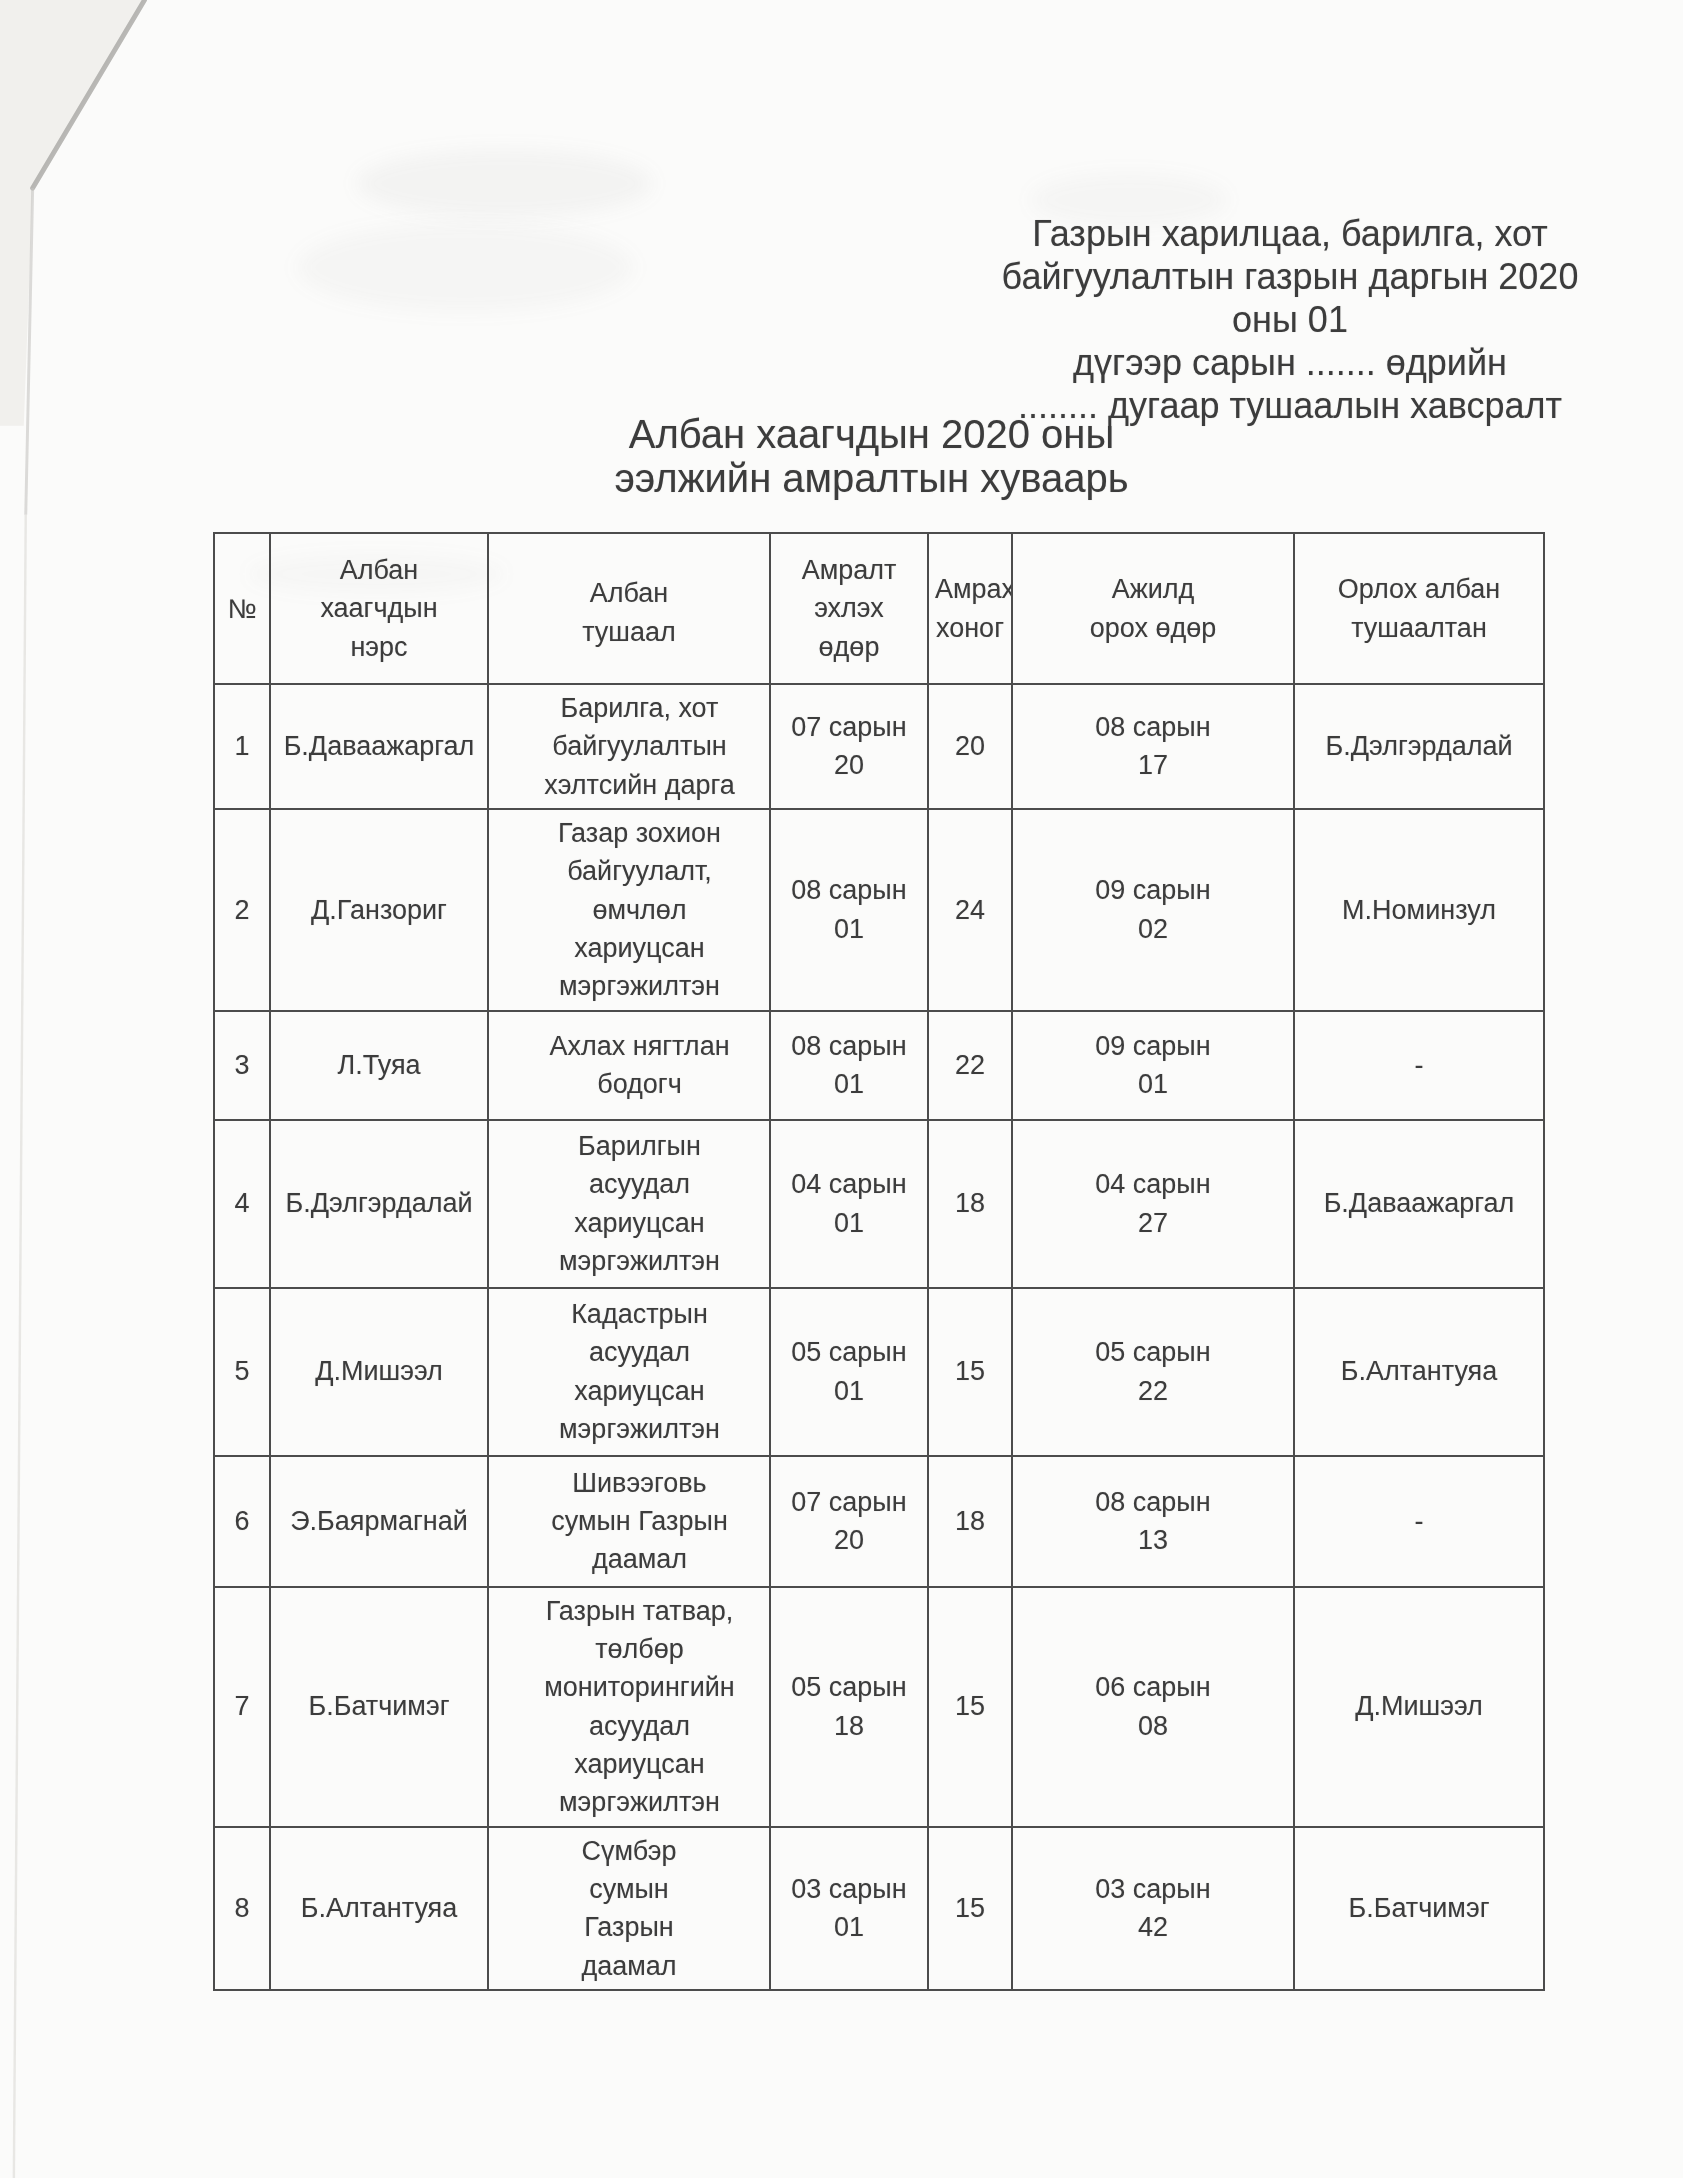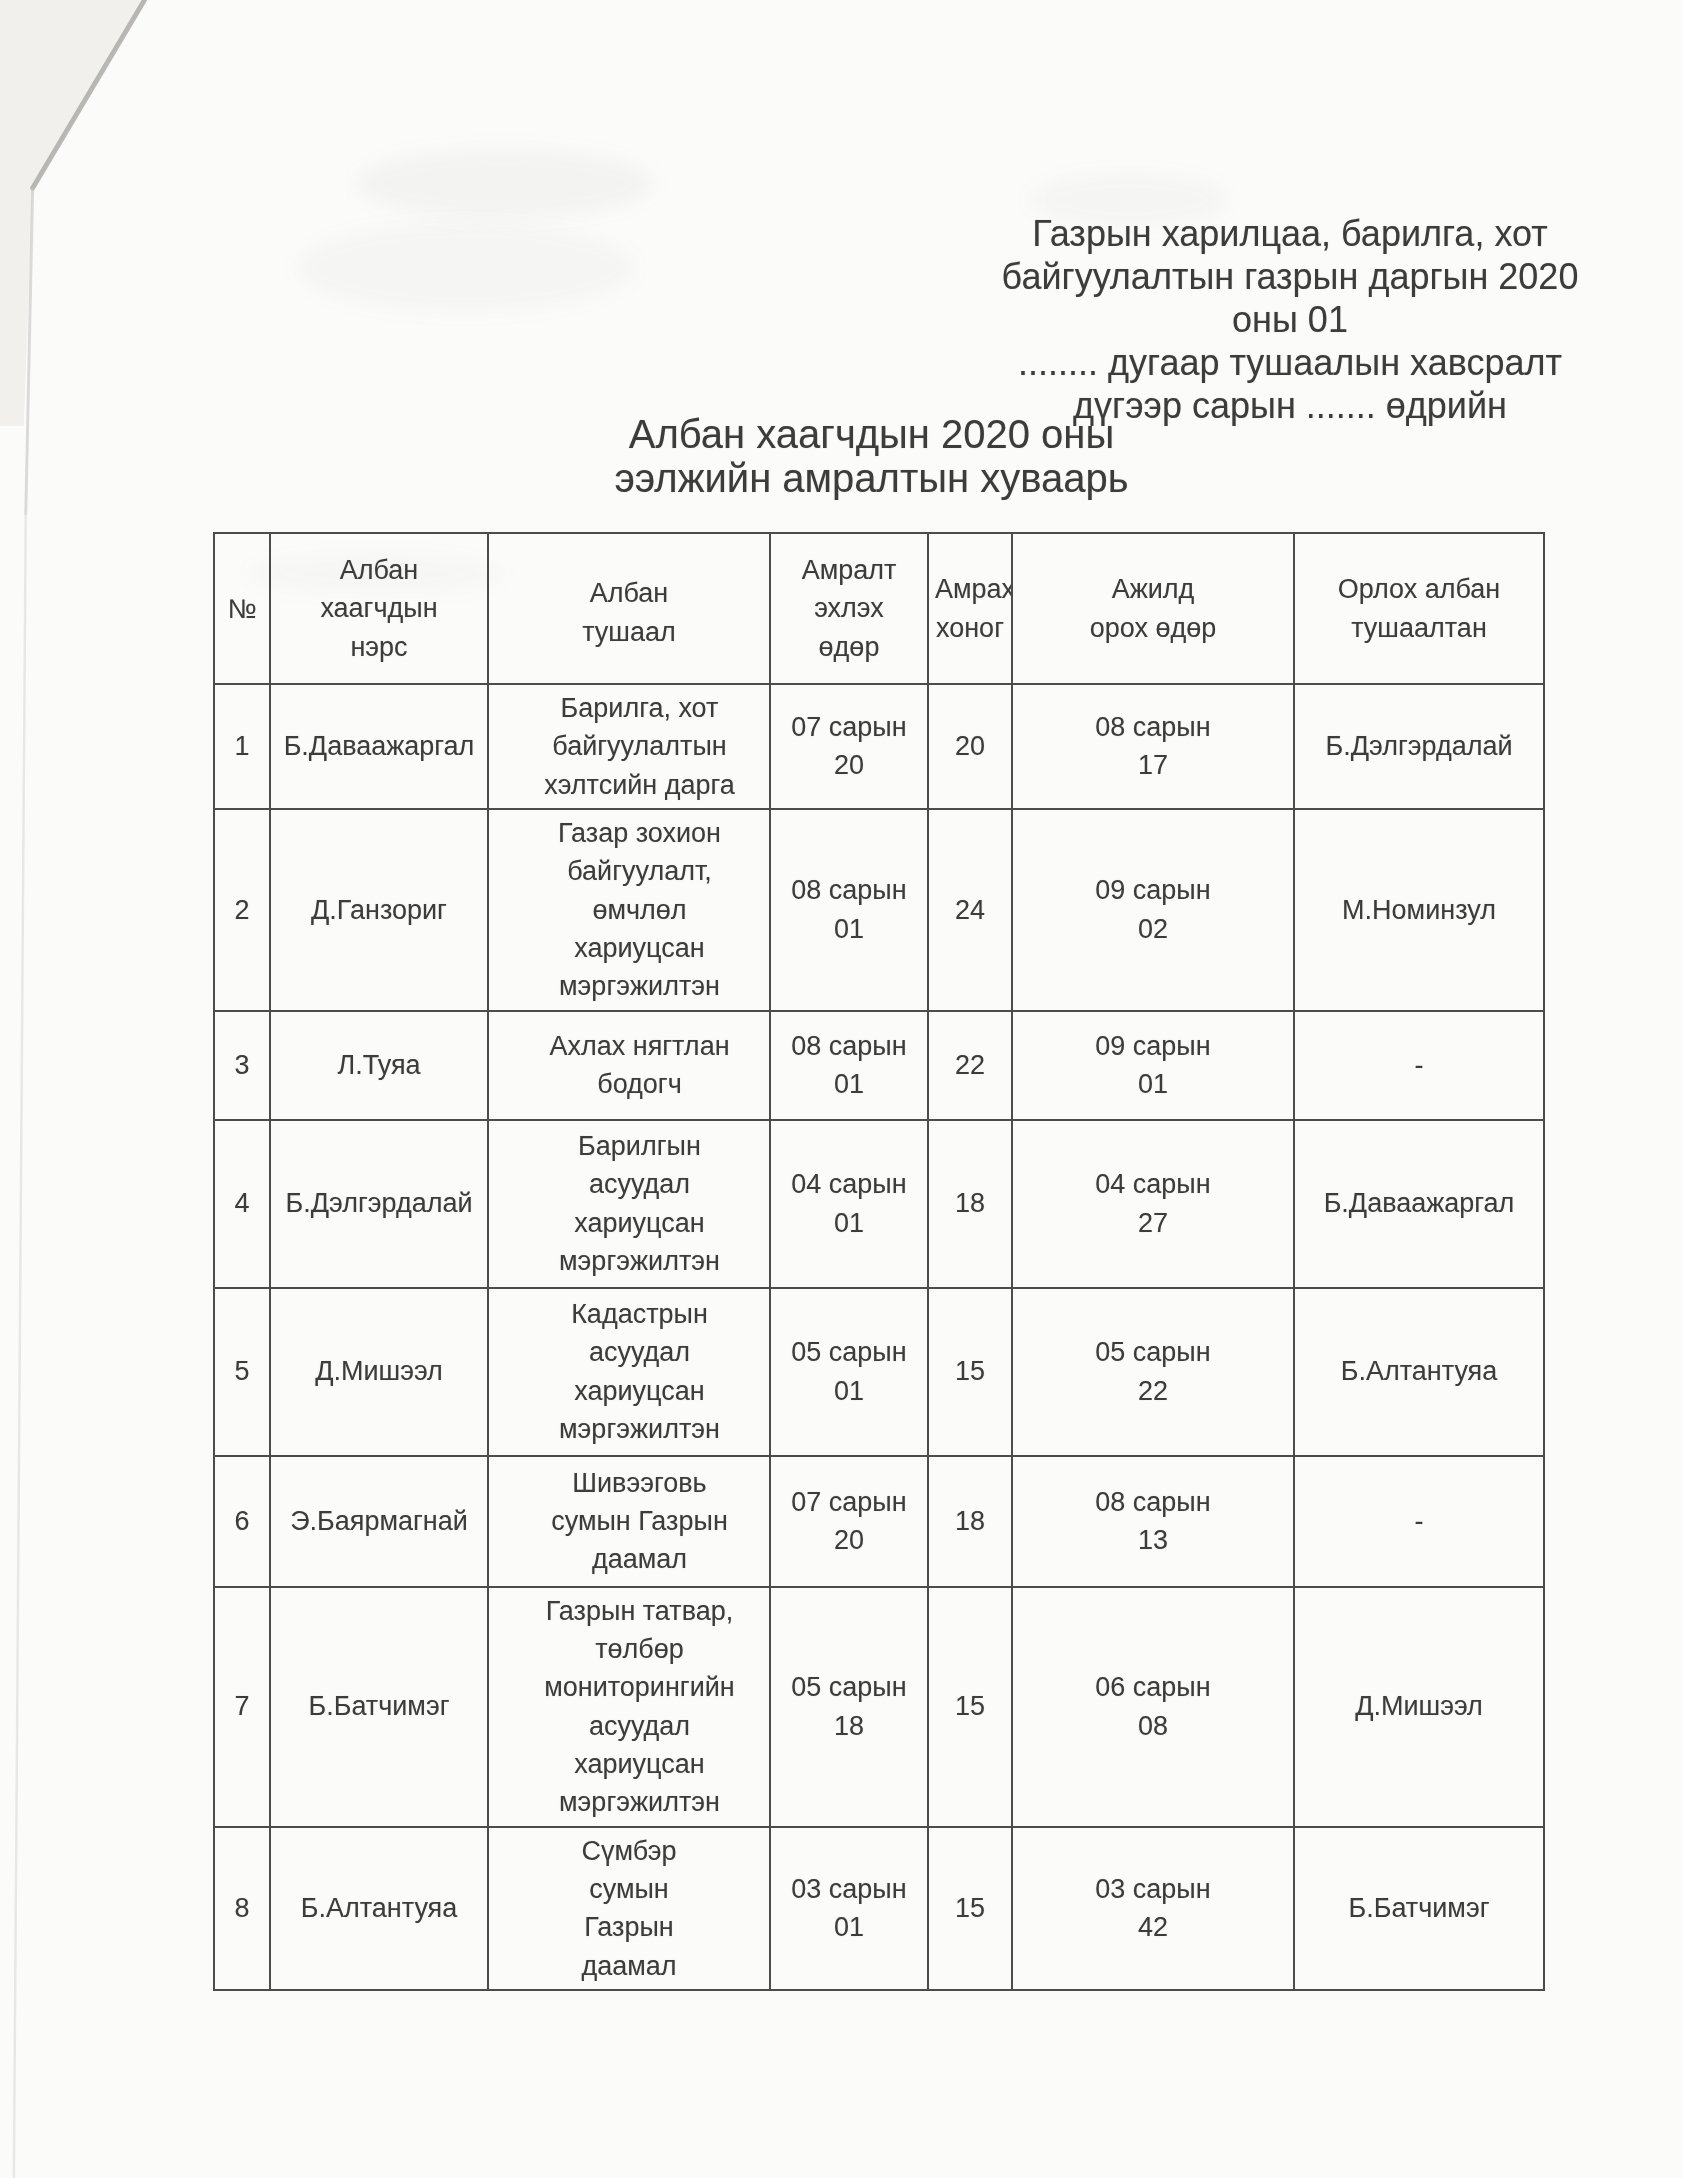--- a/index.html
+++ b/index.html
@@ -76,22 +76,22 @@
   </svg>
 
   <div class="smudge s1"></div>
   <div class="smudge s2"></div>
   <div class="smudge s3"></div>
   <div class="smudge s4"></div>
 
   <div class="note">
     <div>Газрын харилцаа, барилга, хот</div>
     <div>байгуулалтын газрын даргын 2020 оны 01</div>
+    <div>дүгээр сарын ....... өдрийн</div>
     <div>........ дугаар тушаалын хавсралт</div>
-    <div>дүгээр сарын ....... өдрийн</div>
   </div>
 
   <div class="doc-title">
     <div>Албан хаагчдын 2020 оны</div>
     <div>ээлжийн амралтын хуваарь</div>
   </div>
 
   <table class="sched">
     <colgroup>
       <col style="width:56px">

